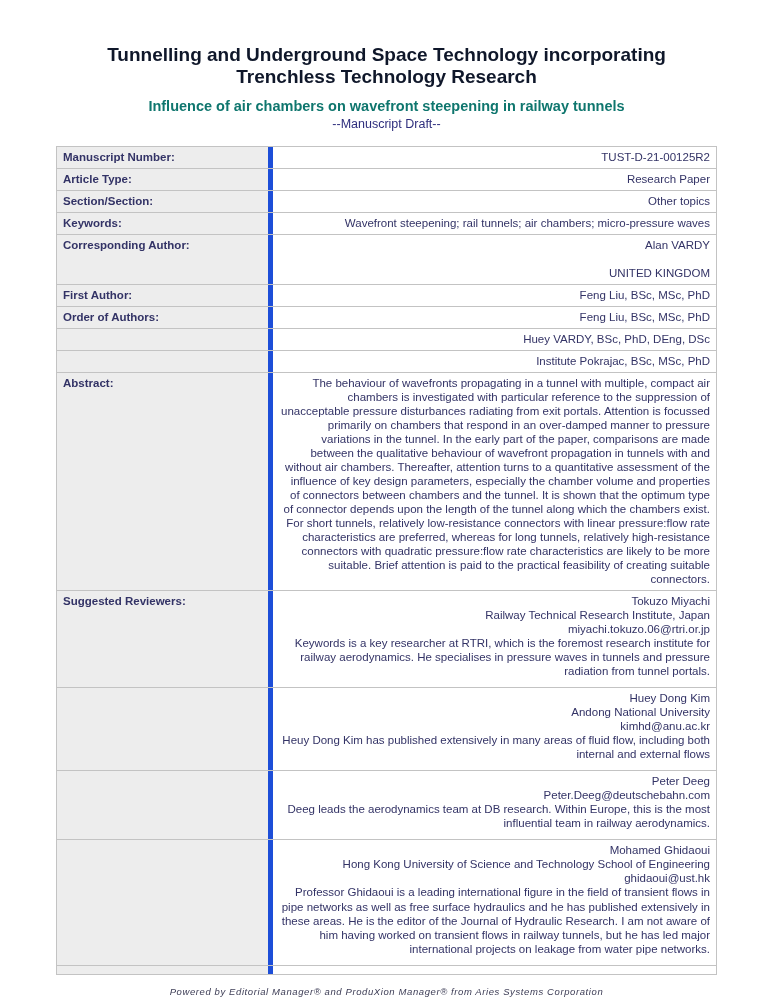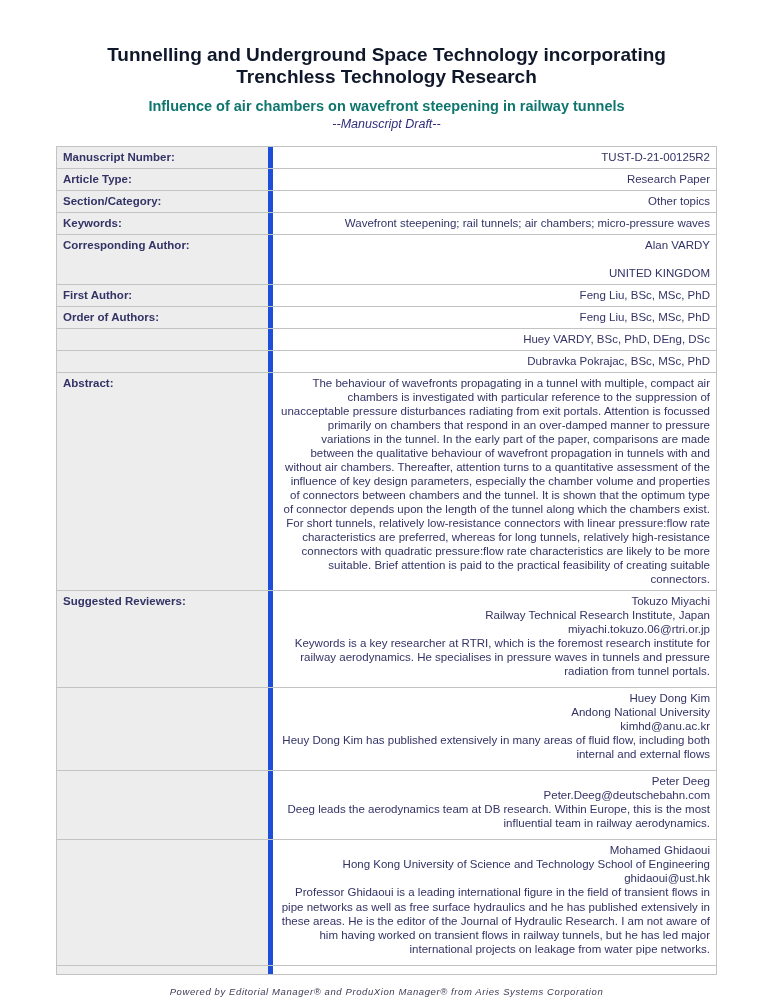--- a/index.html
+++ b/index.html
@@ -32,21 +32,20 @@
     text-align: center;
     font-weight: bold;
     font-size: 14.5px;
     color: #0f766e;
   }
   .draft-label {
     margin-top: 3px;
     text-align: center;
     font-size: 12.5px;
     color: #2e2e7d;
-    font-style: italic;
   }
   .doc-table {
     margin-top: 15px;
     border: 1px solid #c3c3c3;
     font-size: 11.5px;
     line-height: 1.22;
   }
   .row {
     display: flex;
     border-top: 1px solid #c3c3c3;
@@ -102,21 +101,21 @@
       <div class="lbl">Manuscript Number:</div>
       <div class="val">TUST-D-21-00125R2</div>
     </div>
 
     <div class="row">
       <div class="lbl">Article Type:</div>
       <div class="val">Research Paper</div>
     </div>
 
     <div class="row">
-      <div class="lbl">Section/Category:</div>
+      <div class="lbl">Section/Section:</div>
       <div class="val">Other topics</div>
     </div>
 
     <div class="row">
       <div class="lbl">Keywords:</div>
       <div class="val">Wavefront steepening;  rail tunnels;  air chambers;  micro-pressure waves</div>
     </div>
 
     <div class="row">
       <div class="lbl">Corresponding Author:</div>
@@ -135,21 +134,21 @@
     <div class="row">
       <div class="lbl">Order of Authors:</div>
       <div class="val">Feng Liu, BSc, MSc, PhD</div>
     </div>
     <div class="row">
       <div class="lbl"></div>
       <div class="val">Huey VARDY, BSc, PhD, DEng, DSc</div>
     </div>
     <div class="row">
       <div class="lbl"></div>
-      <div class="val">Dubravka Pokrajac, BSc, MSc, PhD</div>
+      <div class="val">Institute Pokrajac, BSc, MSc, PhD</div>
     </div>
 
     <div class="row">
       <div class="lbl">Abstract:</div>
       <div class="val">The behaviour of wavefronts propagating in a tunnel with multiple, compact air chambers is investigated with particular reference to the suppression of unacceptable pressure disturbances radiating from exit portals.  Attention is focussed primarily on chambers that respond in an over-damped  manner to pressure variations in the tunnel.  In the early part of the paper, comparisons are made between the qualitative behaviour of wavefront propagation in tunnels with and without air chambers. Thereafter, attention turns to a quantitative assessment of the influence of key design parameters, especially the chamber volume and properties of connectors between chambers and the tunnel.  It is shown that the optimum type of connector depends upon the length of the tunnel along which the chambers exist.  For short tunnels, relatively low-resistance connectors with linear pressure:flow rate characteristics are preferred, whereas for long tunnels, relatively high-resistance connectors with quadratic pressure:flow rate characteristics are likely to be more suitable.  Brief attention is paid to the practical feasibility of creating suitable connectors.</div>
     </div>
 
     <div class="row">
       <div class="lbl">Suggested Reviewers:</div>
       <div class="val reviewer">

